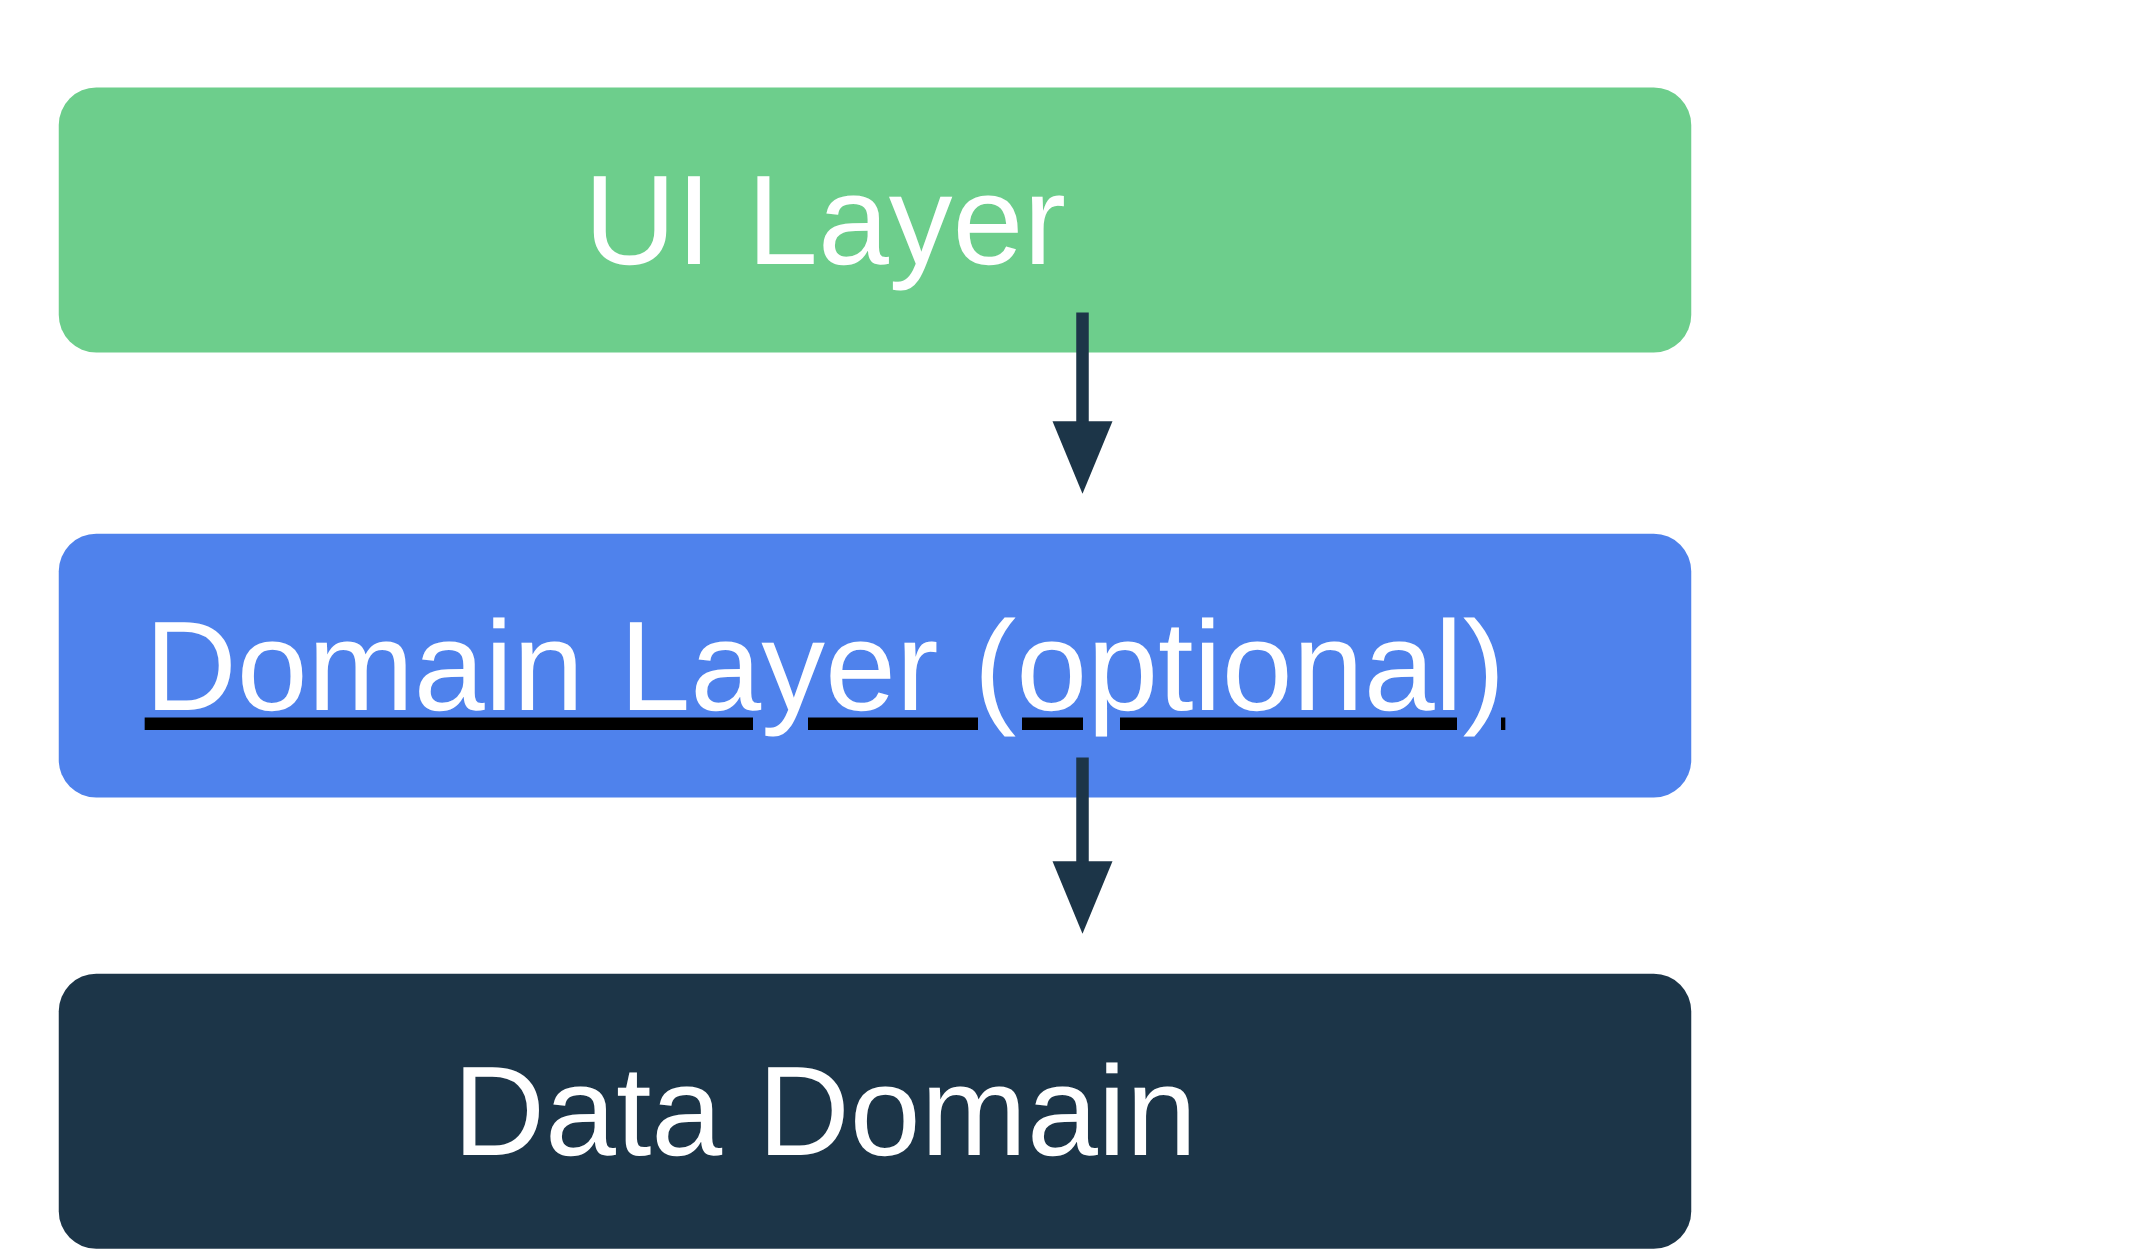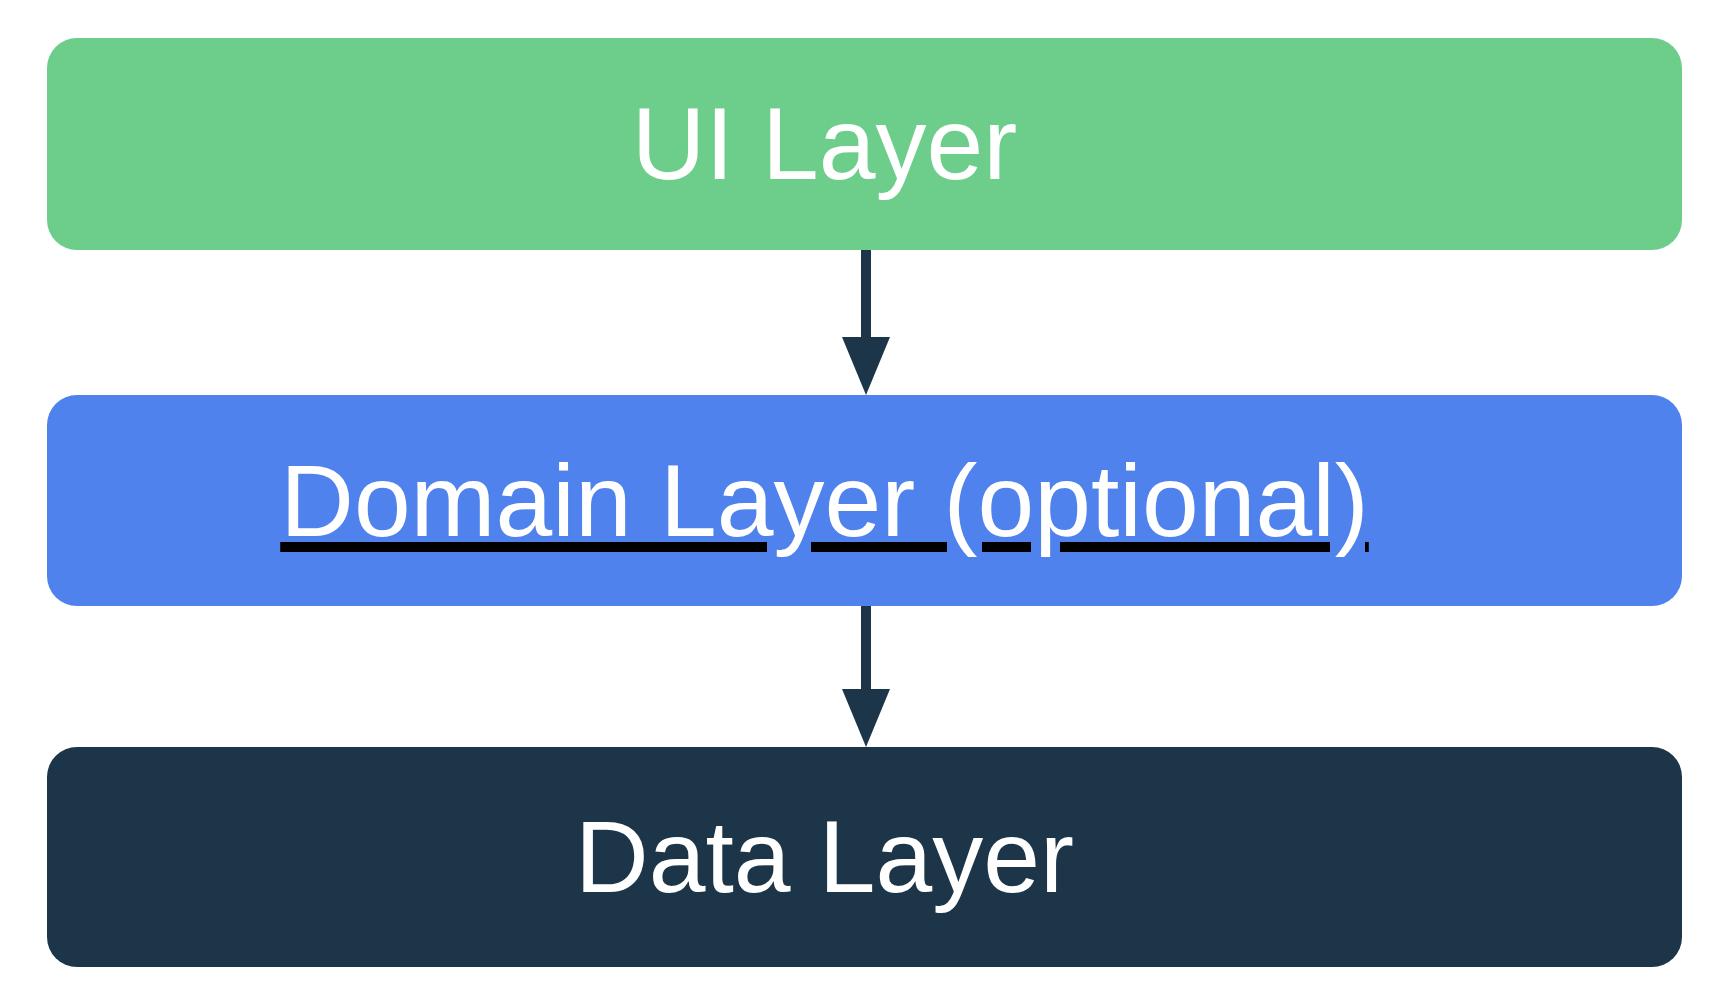--- a/index.html
+++ b/index.html
@@ -11,25 +11,26 @@
   .canvas {
     position: relative;
     width: 1725px;
     height: 1005px;
     background: #ffffff;
     overflow: hidden;
   }
   .layer-box {
     position: absolute;
     left: 47px;
-    width: 1635px;
+    width: 1306px;
     border-radius: 30px;
     display: flex;
     align-items: center;
     justify-content: center;
+    margin-top: 32px;
   }
   .layer-box .layer-label {
     color: #ffffff;
     font-size: 102px;
     font-weight: 400;
     letter-spacing: 0px;
     line-height: 1;
     white-space: nowrap;
     transform: translateX(-40px); 
   }
@@ -78,16 +79,16 @@
   <div class="layer-box layer-domain" style="background-color: rgb(79, 130, 236);">
     <span class="layer-label">Domain Layer (optional)</span>
   </div>
 
   <div class="arrow arrow-2">
     <div class="arrow-shaft" style="background-color: rgb(28, 53, 72);"></div>
     <div class="arrow-head" style="border-top-color: rgb(28, 53, 72);"></div>
   </div>
 
   <div class="layer-box layer-data" style="background-color: rgb(28, 53, 72);">
-    <span class="layer-label">Data Layer</span>
+    <span class="layer-label">Data Domain</span>
   </div>
 
 </div>
 
 </body></html>

